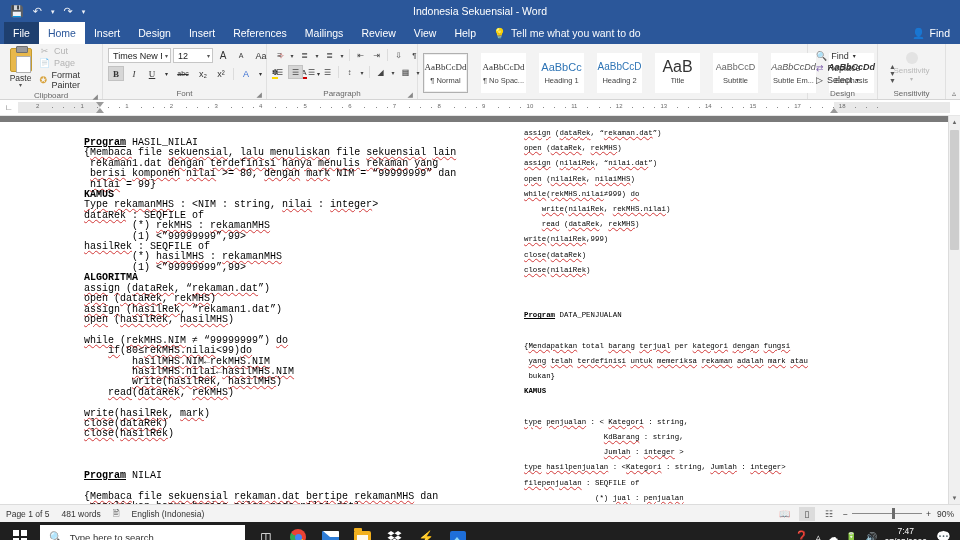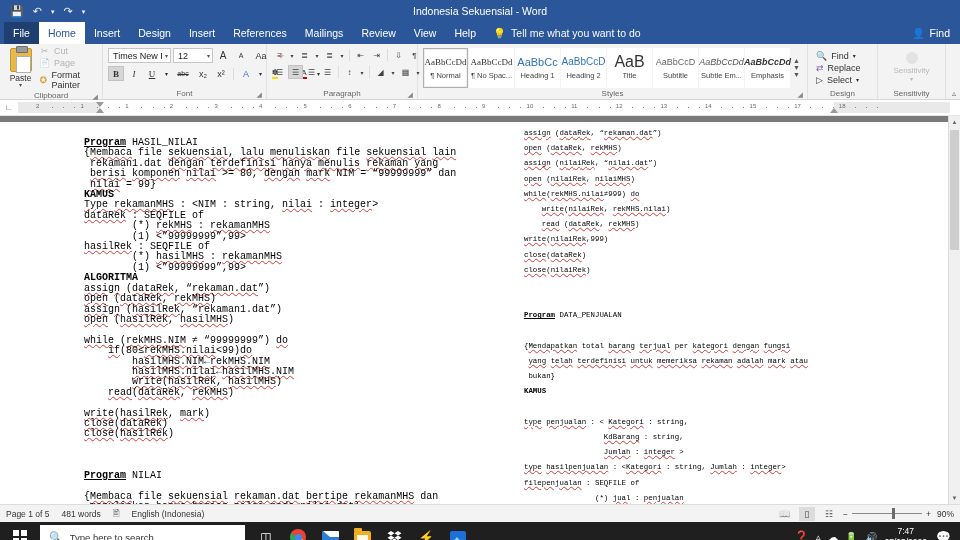--- a/index.html
+++ b/index.html
@@ -126,21 +126,21 @@
     justify-content: center; font-size: 8px; color: #444;
   }
   .pbtn.act { background: #d6d6d6; border: 1px solid #c2c2c2; }
   .sep { width: 1px; height: 12px; background: #dcdcdc; margin: 0 2px; }
 
   
   .styles-scroll { display: flex; align-items: stretch; }
   .stylebox {
     width: 45px; height: 40px; display: flex; flex-direction: column;
     align-items: center; justify-content: center; border: 1px solid transparent;
-    background: #fff; margin-right: 1px;
+    background: #fff; margin-right: 13px;
   }
   .stylebox.sel { border: 1px solid #b0b0b0; background: #fff; box-shadow: 0 0 0 1px #eee inset; }
   .sp { font-size: 9px; line-height: 12px; white-space: nowrap; }
   .sn { font-size: 7.5px; color: #444; margin-top: 3px; white-space: nowrap; overflow: hidden; max-width: 44px; text-align: center; }
   .gal-arrows { display: flex; flex-direction: column; justify-content: space-between; padding: 1px 2px; }
   .gal-arrows span { font-size: 7px; color: #555; }
 
   
   .edit-item { display: flex; align-items: center; gap: 4px; font-size: 9px; color: #333; padding: 1px 3px; }
 
@@ -461,24 +461,20 @@
         <div class="stylebox">
           <span class="sp" style="font-style:italic;font-weight:bold">AaBbCcDd</span>
           <span class="sn">Emphasis</span>
         </div>
       </div>
       <div class="gal-arrows">
         <span>▲</span>
         <span>▼</span>
         <span>▼</span>
       </div>
-    </div>
-    <div class="grp-label">
-      <span>Styles</span>
-      <span class="dlg">◢</span>
     </div>
   </div>
 
   <div class="grp" style="width:70px">
     <div class="grp-body" style="flex-direction:column;align-items:flex-start;justify-content:center;padding-top:3px">
       <div class="edit-item">
         <span style="color:#3a6fd2">🔍</span>
         <span>Find</span>
         <span style="font-size:6px">▾</span>
       </div>

